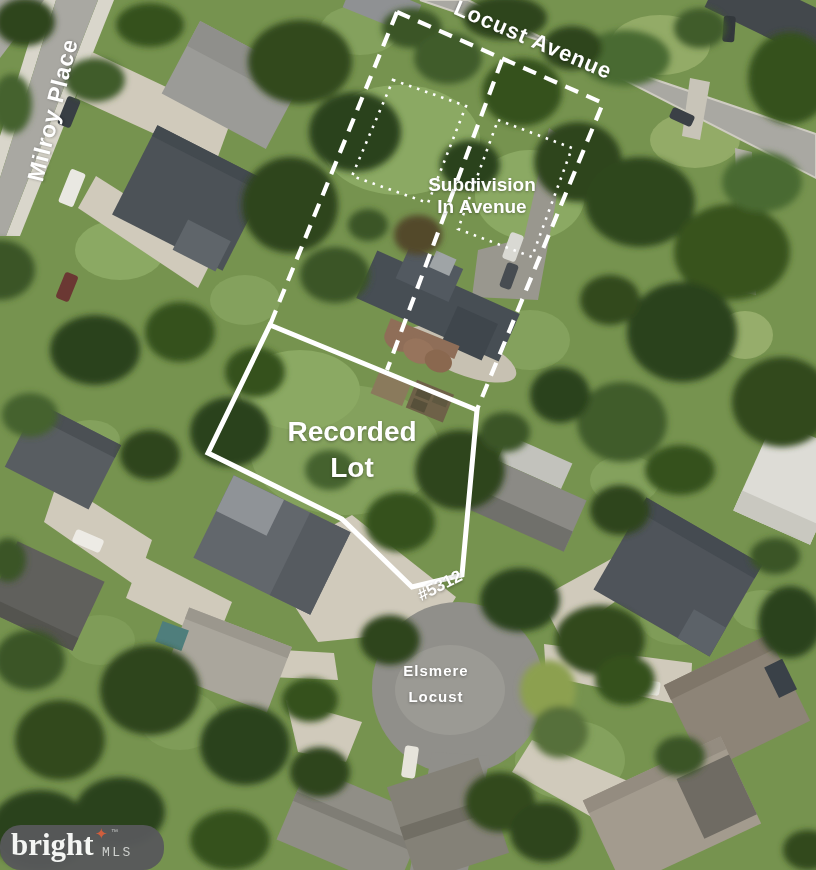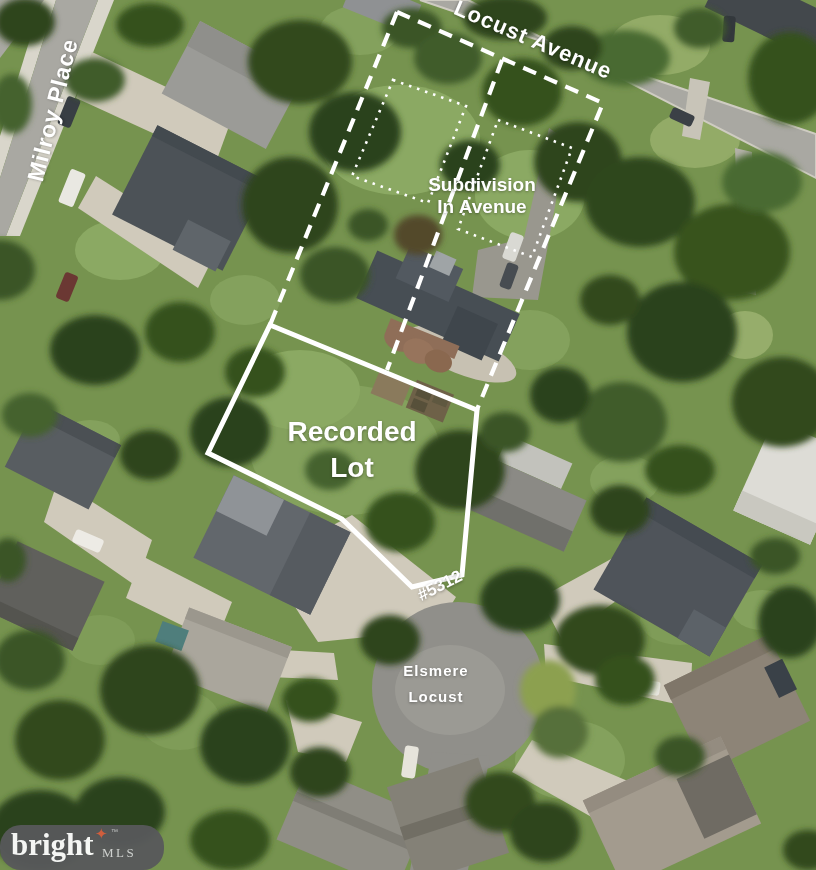--- a/index.html
+++ b/index.html
@@ -35,21 +35,21 @@
   .logo .star{
     position:absolute;left:95px;top:2px;font-size:15px;line-height:15px;
     color:var(--logo-star);font-family:"DejaVu Sans",sans-serif;
   }
   .logo .tm{
     position:absolute;left:111px;top:3px;font-size:7px;color:#c9cacb;
     font-family:"Liberation Sans",sans-serif;
   }
   .logo .mls{
     position:absolute;left:102px;top:20px;font-size:13px;letter-spacing:2.5px;
-    color:var(--logo-mls);font-family:Liberation Serif, serif;font-weight:normal;
+    color:var(--logo-mls);font-family:Liberation Mono, monospace;font-weight:normal;
   }
 </style>
 </head>
 <body>
 
 <div class="stage">
 
   <svg class="photo" width="816" height="870" viewBox="0 0 816 870">
     <defs>
       <filter id="soft" x="-30%" y="-30%" width="160%" height="160%">

